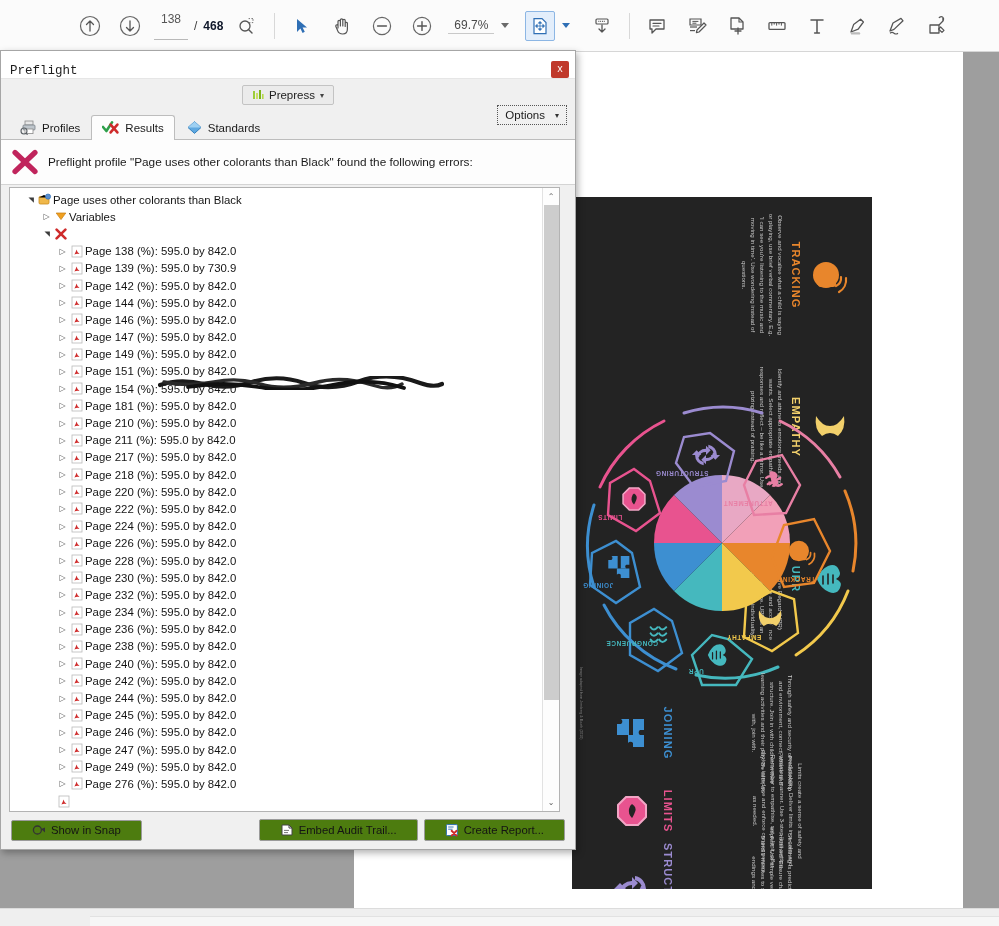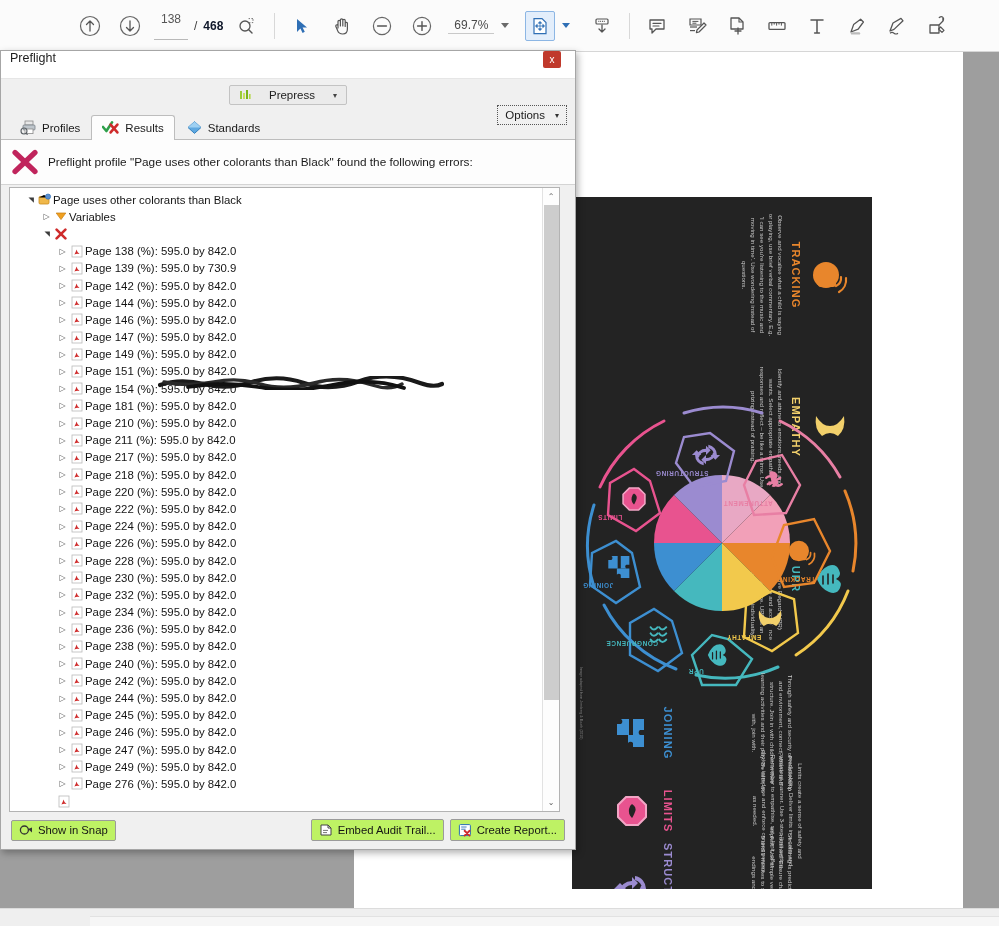--- a/index.html
+++ b/index.html
@@ -81,34 +81,35 @@
   
   .dialog {
     position: absolute; left: 0px; top: 50px;
     width: 576px; height: 800px;
     background: #f0f0f0;
     border: 1px solid #a6a6a6;
     box-shadow: 2px 3px 7px rgba(0,0,0,.30);
   }
   .dlg-title {
     height: 28px; background: #ffffff;
-    display: flex; align-items: flex-start; justify-content: space-between;
-    padding: 0 8px 0 9px;
+    display: flex; align-items: flex-end; justify-content: space-between;
+    padding: 0 0 0 9px;
     font-size: 12.5px; color: #1d1d1d;
     border-bottom: 1px solid #e6e6e6;
+    font-family: Liberation Mono, monospace;
   }
   .dlg-close {
     width: 18px; height: 17px; margin-right: 6px;
     background: #c0392b; color: #fff;
     display: flex; align-items: center; justify-content: center;
     font-size: 10px; border-radius: 2px;
   }
   .prepress-row { display: flex; justify-content: center; padding: 6px 0 3px; }
   .prepress-btn {
-    display: flex; align-items: center; gap: 18px;
+    display: flex; align-items: center; gap: 5px;
     background: #ebebeb; border: 1px solid #c3c3c3; border-radius: 2px;
     padding: 3px 9px; font-size: 11.5px; color: #212121;
   }
   .tabbar {
     position: relative; display: flex; align-items: flex-end;
     height: 28px; margin: 4px 0 0 0; padding: 0 8px;
     border-bottom: 1px solid #bdbdbd;
   }
   .tab {
     display: flex; align-items: center; gap: 5px;
@@ -158,22 +159,22 @@
              justify-content: center; font-size: 8px; color: #5a5a5a; }
   .vsb-track { flex: 1; width: 17px; background: #fdfdfd; position: relative; }
   .vsb-thumb { position: absolute; left: 1px; top: 0; width: 15px; height: 84%;
                background: #cdcdcd; }
   .dlg-foot {
     position: absolute; left: 0; bottom: 0; width: 100%; height: 38px;
     display: flex; align-items: center; padding: 0 10px; gap: 6px;
   }
   .fbtn {
     display: flex; align-items: center; gap: 5px;
-    background: #bef264; border: 1px solid #9b9b9b; border-radius: 2px;
-    padding: 3px 7px; font-size: 11.3px; color: #141414;
+    background: #4d7c0f; border: 1px solid #9b9b9b; border-radius: 2px;
+    padding: 3px 20px; font-size: 11.3px; color: #141414;
   }
   .spacer { flex: 1; }
 </style>
 </head>
 <body>
 
 <div id="root">
 
   <div class="docarea">
     <div class="docpage"></div>

